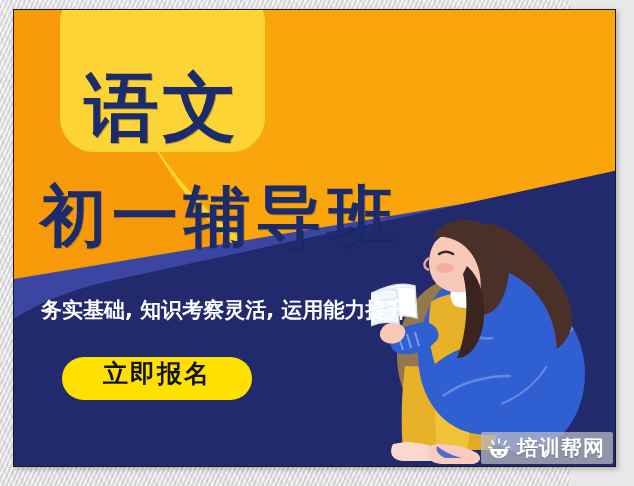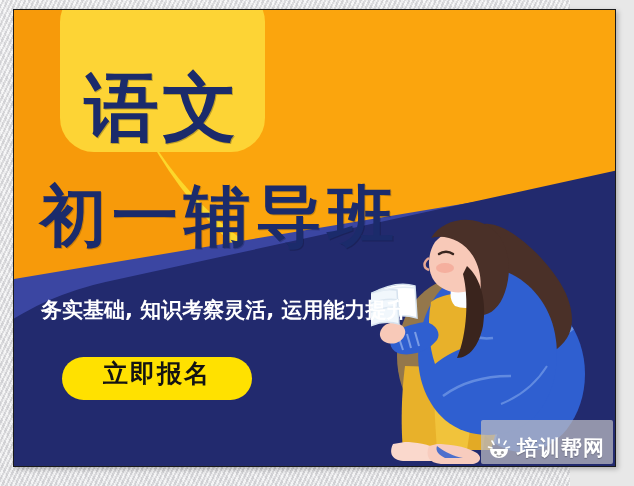--- a/index.html
+++ b/index.html
@@ -173,21 +173,21 @@
     width: 250px;
     height: 262px;
   }
 
   
   #watermark {
     position: absolute;
     right: 2px;
     bottom: 2px;
     height: 32px;
-    padding: 12px 8px 0 6px;
+    padding: 0 8px 0 6px;
     background: rgba(190,190,195,0.72);
     display: flex;
     align-items: center;
     gap: 6px;
     border-radius: 2px;
   }
   #watermark-label {
     font-family: "DejaVu Sans", "Liberation Sans", sans-serif;
     font-size: 21px;
     font-weight: bold;

